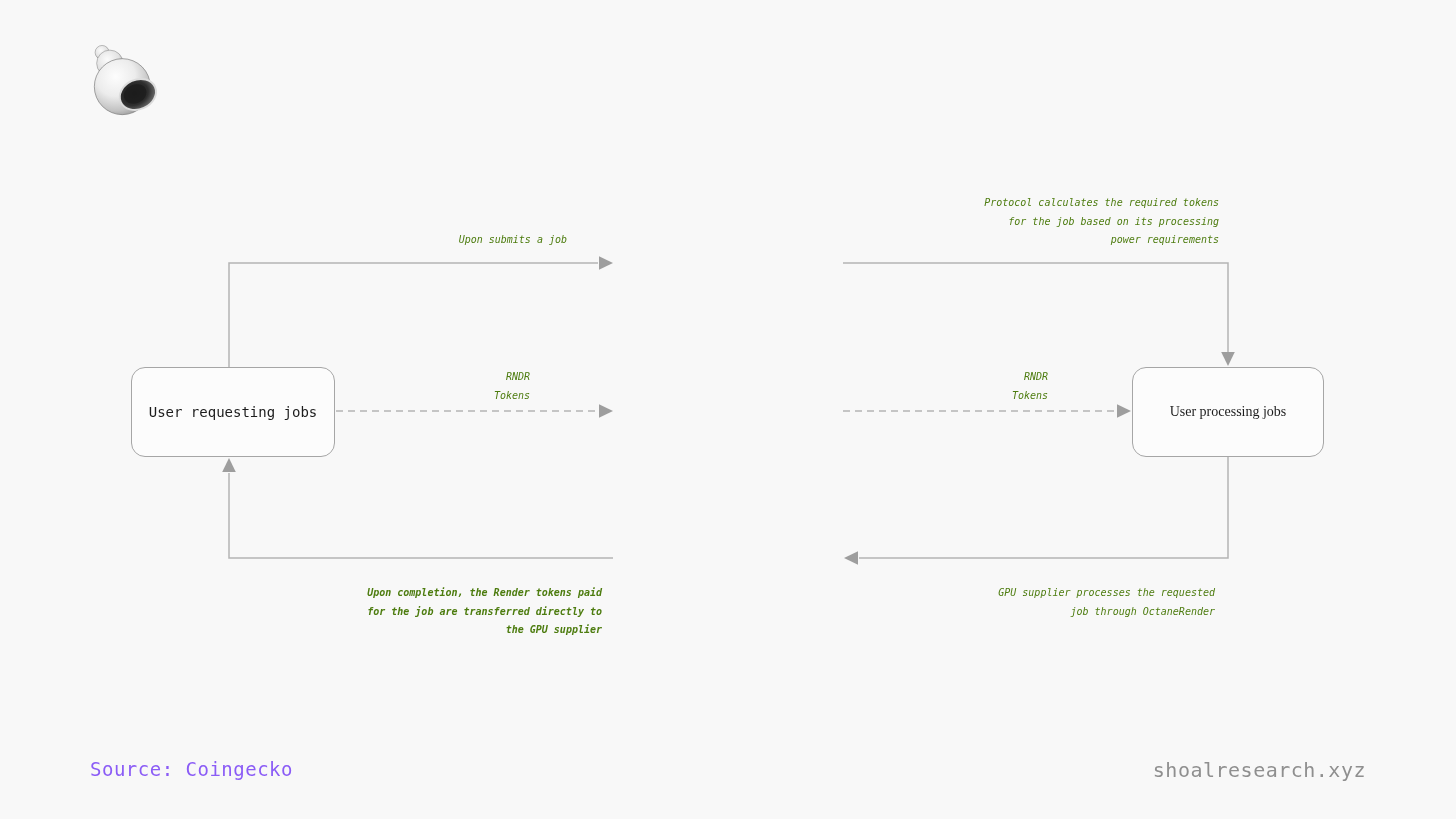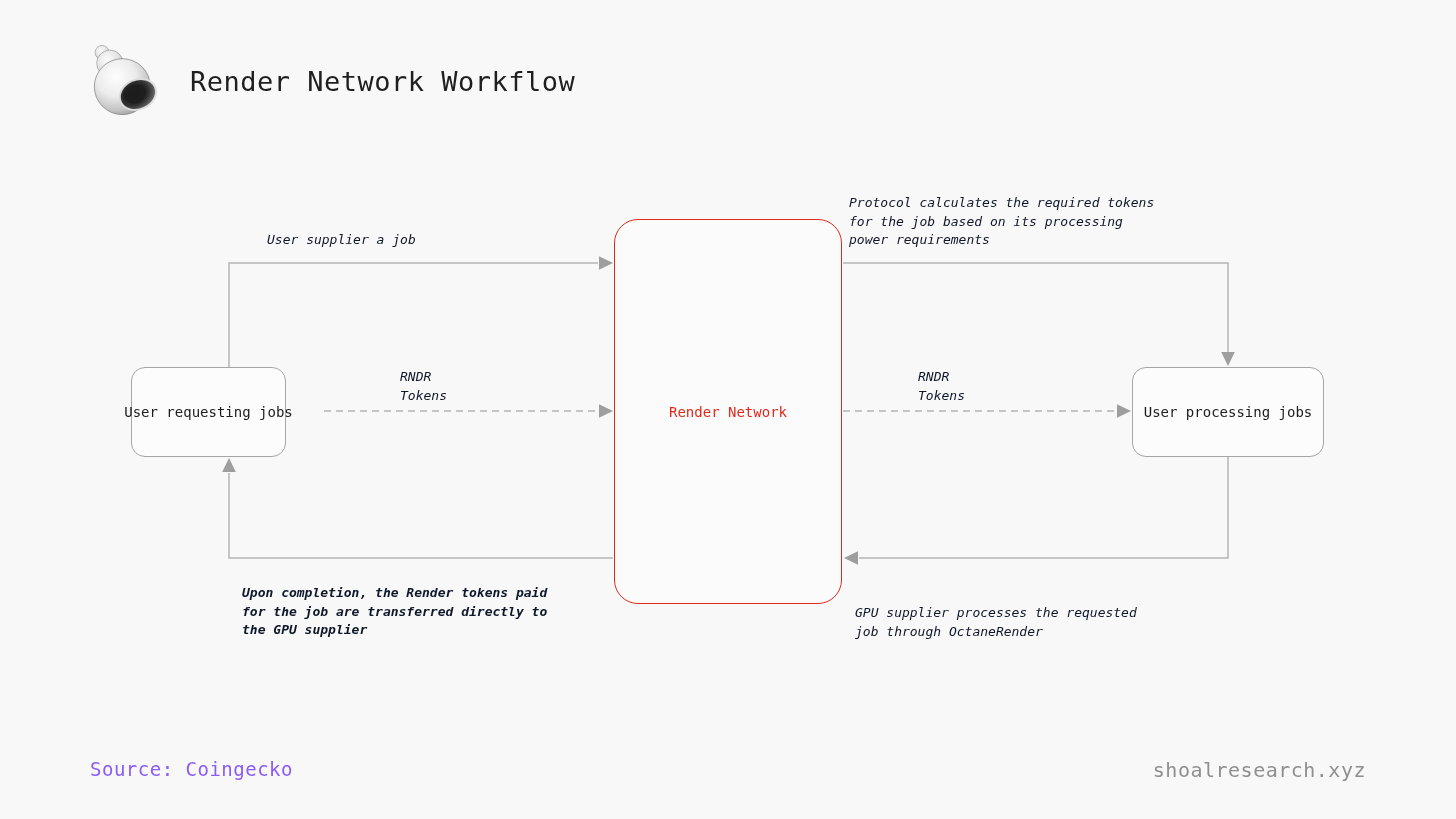--- a/index.html
+++ b/index.html
@@ -41,44 +41,44 @@
     align-items: center;
     justify-content: center;
     text-align: center;
     background: #fcfcfc;
     border: 1.4px solid #a6a6a6;
     border-radius: 14px;
     font-size: 14px;
     color: #1c1c1c;
     white-space: nowrap;
   }
-  .node-left  { left: 131px; top: 367px; width: 155px; height: 90px; }
-  .node-right { left: 1132px; top: 367px; width: 192px; height: 90px; }
+  .node-left  { left: 131px; top: 367px; width: 204px; height: 90px; }
+  .node-right { left: 1132px; top: 367px; width: 192px; height: 90px; font-family: Liberation Serif, serif; }
   .node-center {
     left: 614px; top: 219px; width: 228px; height: 385px;
     border: 1.6px solid #e0291d;
     border-radius: 24px;
     color: #e0291d;
     background: #fbfbfb;
   }
   .edge-label {
     position: absolute;
     font-style: italic;
-    font-size: 13px;
+    font-size: 10px;
     line-height: 18.5px;
-    color: #0f172a;
-    text-align: left;
+    color: #4d7c0f;
+    text-align: right;
     white-space: pre-line;
   }
   .lbl-user-submits { left: 267px; top: 231px; width: 300px; }
   .lbl-protocol     { left: 849px; top: 194px; width: 370px; }
   .lbl-rndr-left    { left: 400px; top: 368px; width: 130px; }
   .lbl-rndr-right   { left: 918px; top: 368px; width: 130px; }
   .lbl-upon         { left: 242px; top: 584px; width: 360px; font-weight: bold; }
-  .lbl-gpu          { left: 855px; top: 584px; width: 360px; margin-top: 20px; }
+  .lbl-gpu          { left: 855px; top: 584px; width: 360px; }
   .footer-left {
     position: absolute;
     left: 90px; top: 758px;
     font-size: 19px;
     color: #8b5cf6;
     letter-spacing: 0.5px;
   }
   .footer-right {
     position: absolute;
     right: 90px; top: 758px;
@@ -137,33 +137,29 @@
       <circle cx="18" cy="16" r="9" fill="url(#shellSpire)" stroke="#777" stroke-width="0.6"></circle>
       <circle cx="28" cy="30" r="17" fill="url(#shellSpire)" stroke="#777" stroke-width="0.6"></circle>
       <circle cx="44" cy="60" r="36" fill="url(#shellBody)" stroke="#6f6f6f" stroke-width="0.8"></circle>
       <g transform="rotate(-24 64 70)">
         <ellipse cx="64" cy="70" rx="24" ry="19" fill="url(#shellMouth)" stroke="#dcdcdc" stroke-width="2.5"></ellipse>
         <ellipse cx="61" cy="68" rx="15" ry="12" fill="#1d1d1d" opacity="0.85"></ellipse>
       </g>
     </svg>
   </div>
 
-  <h1 class="title">Render Network Workflow</h1>
 
   <div class="node node-left">
     <span>User requesting jobs</span>
-  </div>
-  <div class="node node-center">
-    <span>Render Network</span>
   </div>
   <div class="node node-right">
     <span>User processing jobs</span>
   </div>
 
-  <div class="edge-label lbl-user-submits">User supplier a job</div>
+  <div class="edge-label lbl-user-submits">Upon submits a job</div>
   <div class="edge-label lbl-protocol">Protocol calculates the required tokens
 for the job based on its processing
 power requirements</div>
   <div class="edge-label lbl-rndr-left">RNDR
 Tokens</div>
   <div class="edge-label lbl-rndr-right">RNDR
 Tokens</div>
   <div class="edge-label lbl-upon">Upon completion, the Render tokens paid
 for the job are transferred directly to
 the GPU supplier</div>

